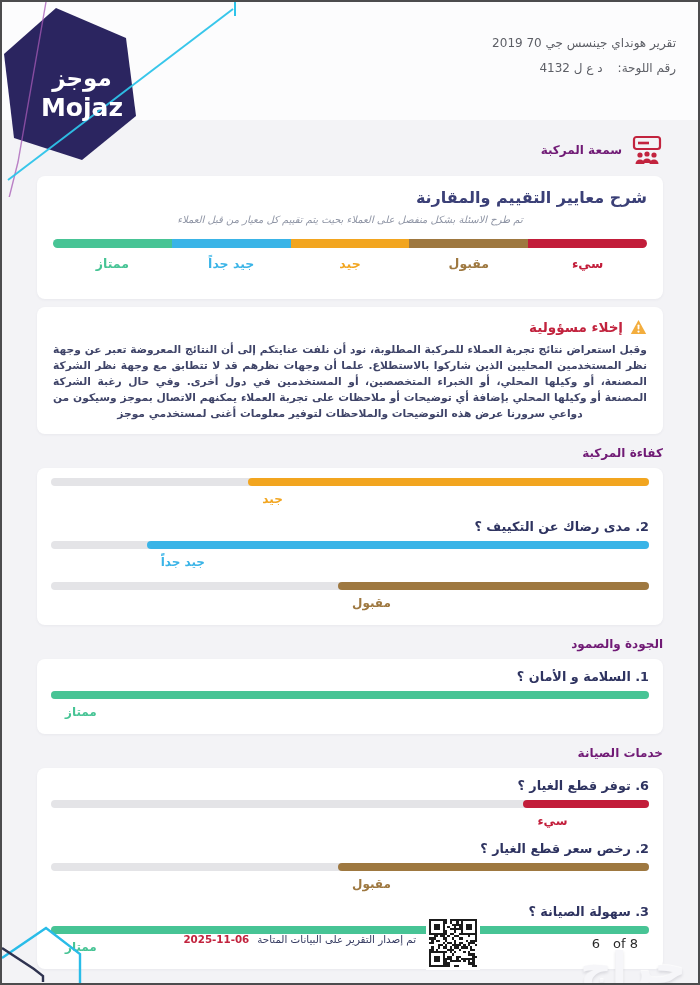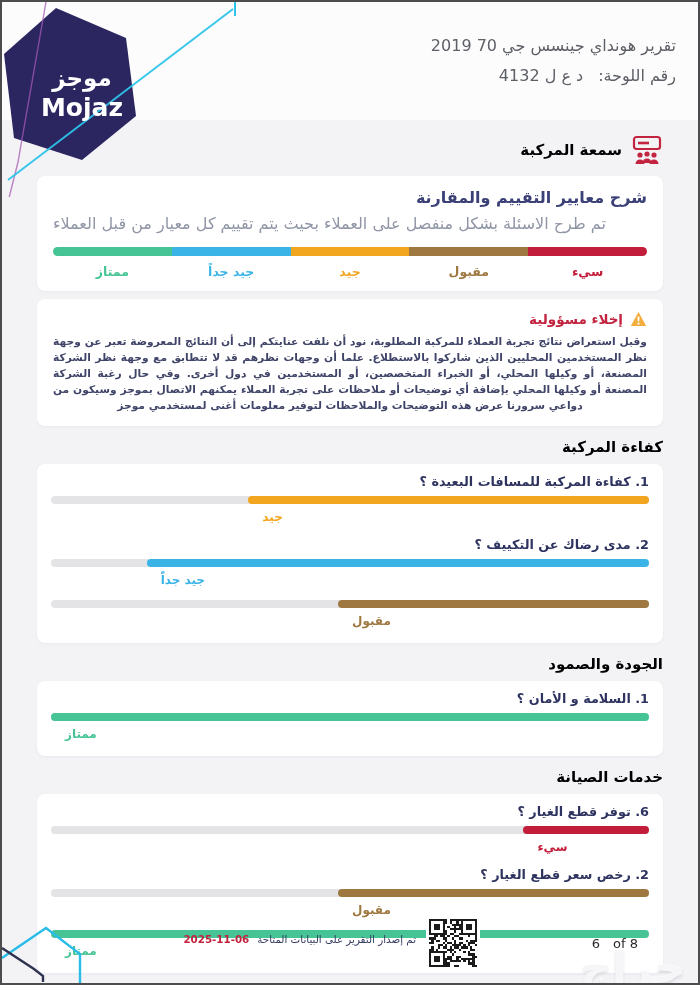--- a/index.html
+++ b/index.html
@@ -3,35 +3,35 @@
 <meta charset="utf-8">
 <style>
   html,body{margin:0;padding:0;background:#d8d8da;}
   .page{position:relative;width:700px;height:985px;margin:0 auto;background:#f3f3f6;
         overflow:hidden;box-sizing:border-box;border:2px solid #4c4c4e;
         font-family:"DejaVu Sans",sans-serif;}
   
   .header{position:relative;height:118px;background:#fcfcfd;}
   .logo-decor{position:absolute;top:0;left:0;pointer-events:none;}
   .header-meta{position:absolute;top:34px;right:22px;direction:rtl;text-align:left;
-               color:#5d5f66;font-size:16px;}
+               color:#5d5f66;font-size:12px;}
   .header-meta .line{margin-bottom:11px;white-space:nowrap;}
   .plate-line{display:flex;direction:rtl;justify-content:flex-start;gap:15px;}
   
   .sec-head{display:flex;direction:rtl;align-items:center;gap:9px;
             margin:12px 35px 8px;justify-content:flex-start;}
-  .sec-title{color:#000000;font-weight:bold;font-size:15px;}
+  .sec-title{color:#701a75;font-weight:bold;font-size:12px;}
   .rep-head{margin-top:14px;margin-bottom:10px;}
   
   .card{margin:0 35px;background:#ffffff;border-radius:8px;
         box-shadow:0 1px 3px rgba(40,40,70,.05);}
-  .card-explain{padding:12px 16px 6px;}
+  .card-explain{padding:12px 16px 22px;}
   .explain-title{direction:rtl;text-align:right;color:#3b4077;font-weight:bold;
                  font-size:16px;margin-bottom:7px;}
-  .explain-sub{direction:rtl;text-align:left;color:#8f95a5;font-size:16px;margin-bottom:14px;}
+  .explain-sub{direction:rtl;text-align:center;color:#8f95a5;font-size:10px;margin-bottom:14px;font-style:italic;}
   .scale-bar{display:flex;direction:rtl;height:9px;border-radius:5px;overflow:hidden;}
   .scale-bar span{flex:1;}
   .scale-labels{display:flex;direction:rtl;padding:8px 0 6px;}
   .scale-labels span{flex:1;text-align:center;font-size:12.5px;font-weight:bold;}
   .card-disclaimer{margin-top:8px;padding:12px 16px 12px;}
   .disc-head{display:flex;direction:rtl;align-items:center;gap:7px;margin-bottom:7px;}
   .disc-title{color:#c2233e;font-weight:bold;font-size:13.5px;}
   .disc-body{direction:rtl;color:#3f4468;font-size:10.7px;line-height:1.5;
              text-align:justify;text-align-last:center;font-weight:bold;}
   .card-questions{padding:10px 14px 2px;}
@@ -129,21 +129,20 @@
       <span class="disc-title">إخلاء مسؤولية</span>
     </div>
     <div class="disc-body">وقبل استعراض نتائج تجربة العملاء للمركبة المطلوبة، نود أن نلفت عنايتكم إلى أن النتائج المعروضة تعبر عن وجهة نظر المستخدمين المحليين الذين شاركوا بالاستطلاع. علما أن وجهات نظرهم قد لا تتطابق مع وجهة نظر الشركة المصنعة، أو وكيلها المحلي، أو الخبراء المتخصصين، أو المستخدمين في دول أخرى. وفي حال رغبة الشركة المصنعة أو وكيلها المحلي بإضافة أي توضيحات أو ملاحظات على تجربة العملاء يمكنهم الاتصال بموجز وسيكون من دواعي سرورنا عرض هذه التوضيحات والملاحظات لتوفير معلومات أغنى لمستخدمي موجز</div>
   </div>
 
   <div class="sec-head">
     <span class="sec-title">كفاءة المركبة</span>
   </div>
   <div class="card card-questions">
     <div class="q">
-      <div class="q-label">1. كفاءة المركبة للمسافات البعيدة ؟</div>
       <div class="bar">
         <span class="fill" style="background: rgb(242, 165, 31); width: 67%;"></span>
       </div>
       <div class="rating-row">
         <span class="rating" style="color: rgb(242, 165, 31); left: 33%;">جيد</span>
       </div>
     </div>
     <div class="q">
       <div class="q-label">2. مدى رضاك عن التكييف ؟</div>
       <div class="bar">
@@ -194,20 +193,21 @@
     <div class="q">
       <div class="q-label">2. رخص سعر قطع الغيار ؟</div>
       <div class="bar">
         <span class="fill" style="background: rgb(158, 120, 64); width: 52%;"></span>
       </div>
       <div class="rating-row">
         <span class="rating" style="color: rgb(158, 120, 64); left: 48%;">مقبول</span>
       </div>
     </div>
     <div class="q">
+      <div class="q-label">3. سهولة الصيانة ؟</div>
       <div class="bar">
         <span class="fill" style="background: rgb(71, 196, 149); width: 100%;"></span>
       </div>
       <div class="rating-row">
         <span class="rating" style="color: rgb(71, 196, 149); left: 0%;">ممتاز</span>
       </div>
     </div>
   </div>
 
   <div class="footer">

